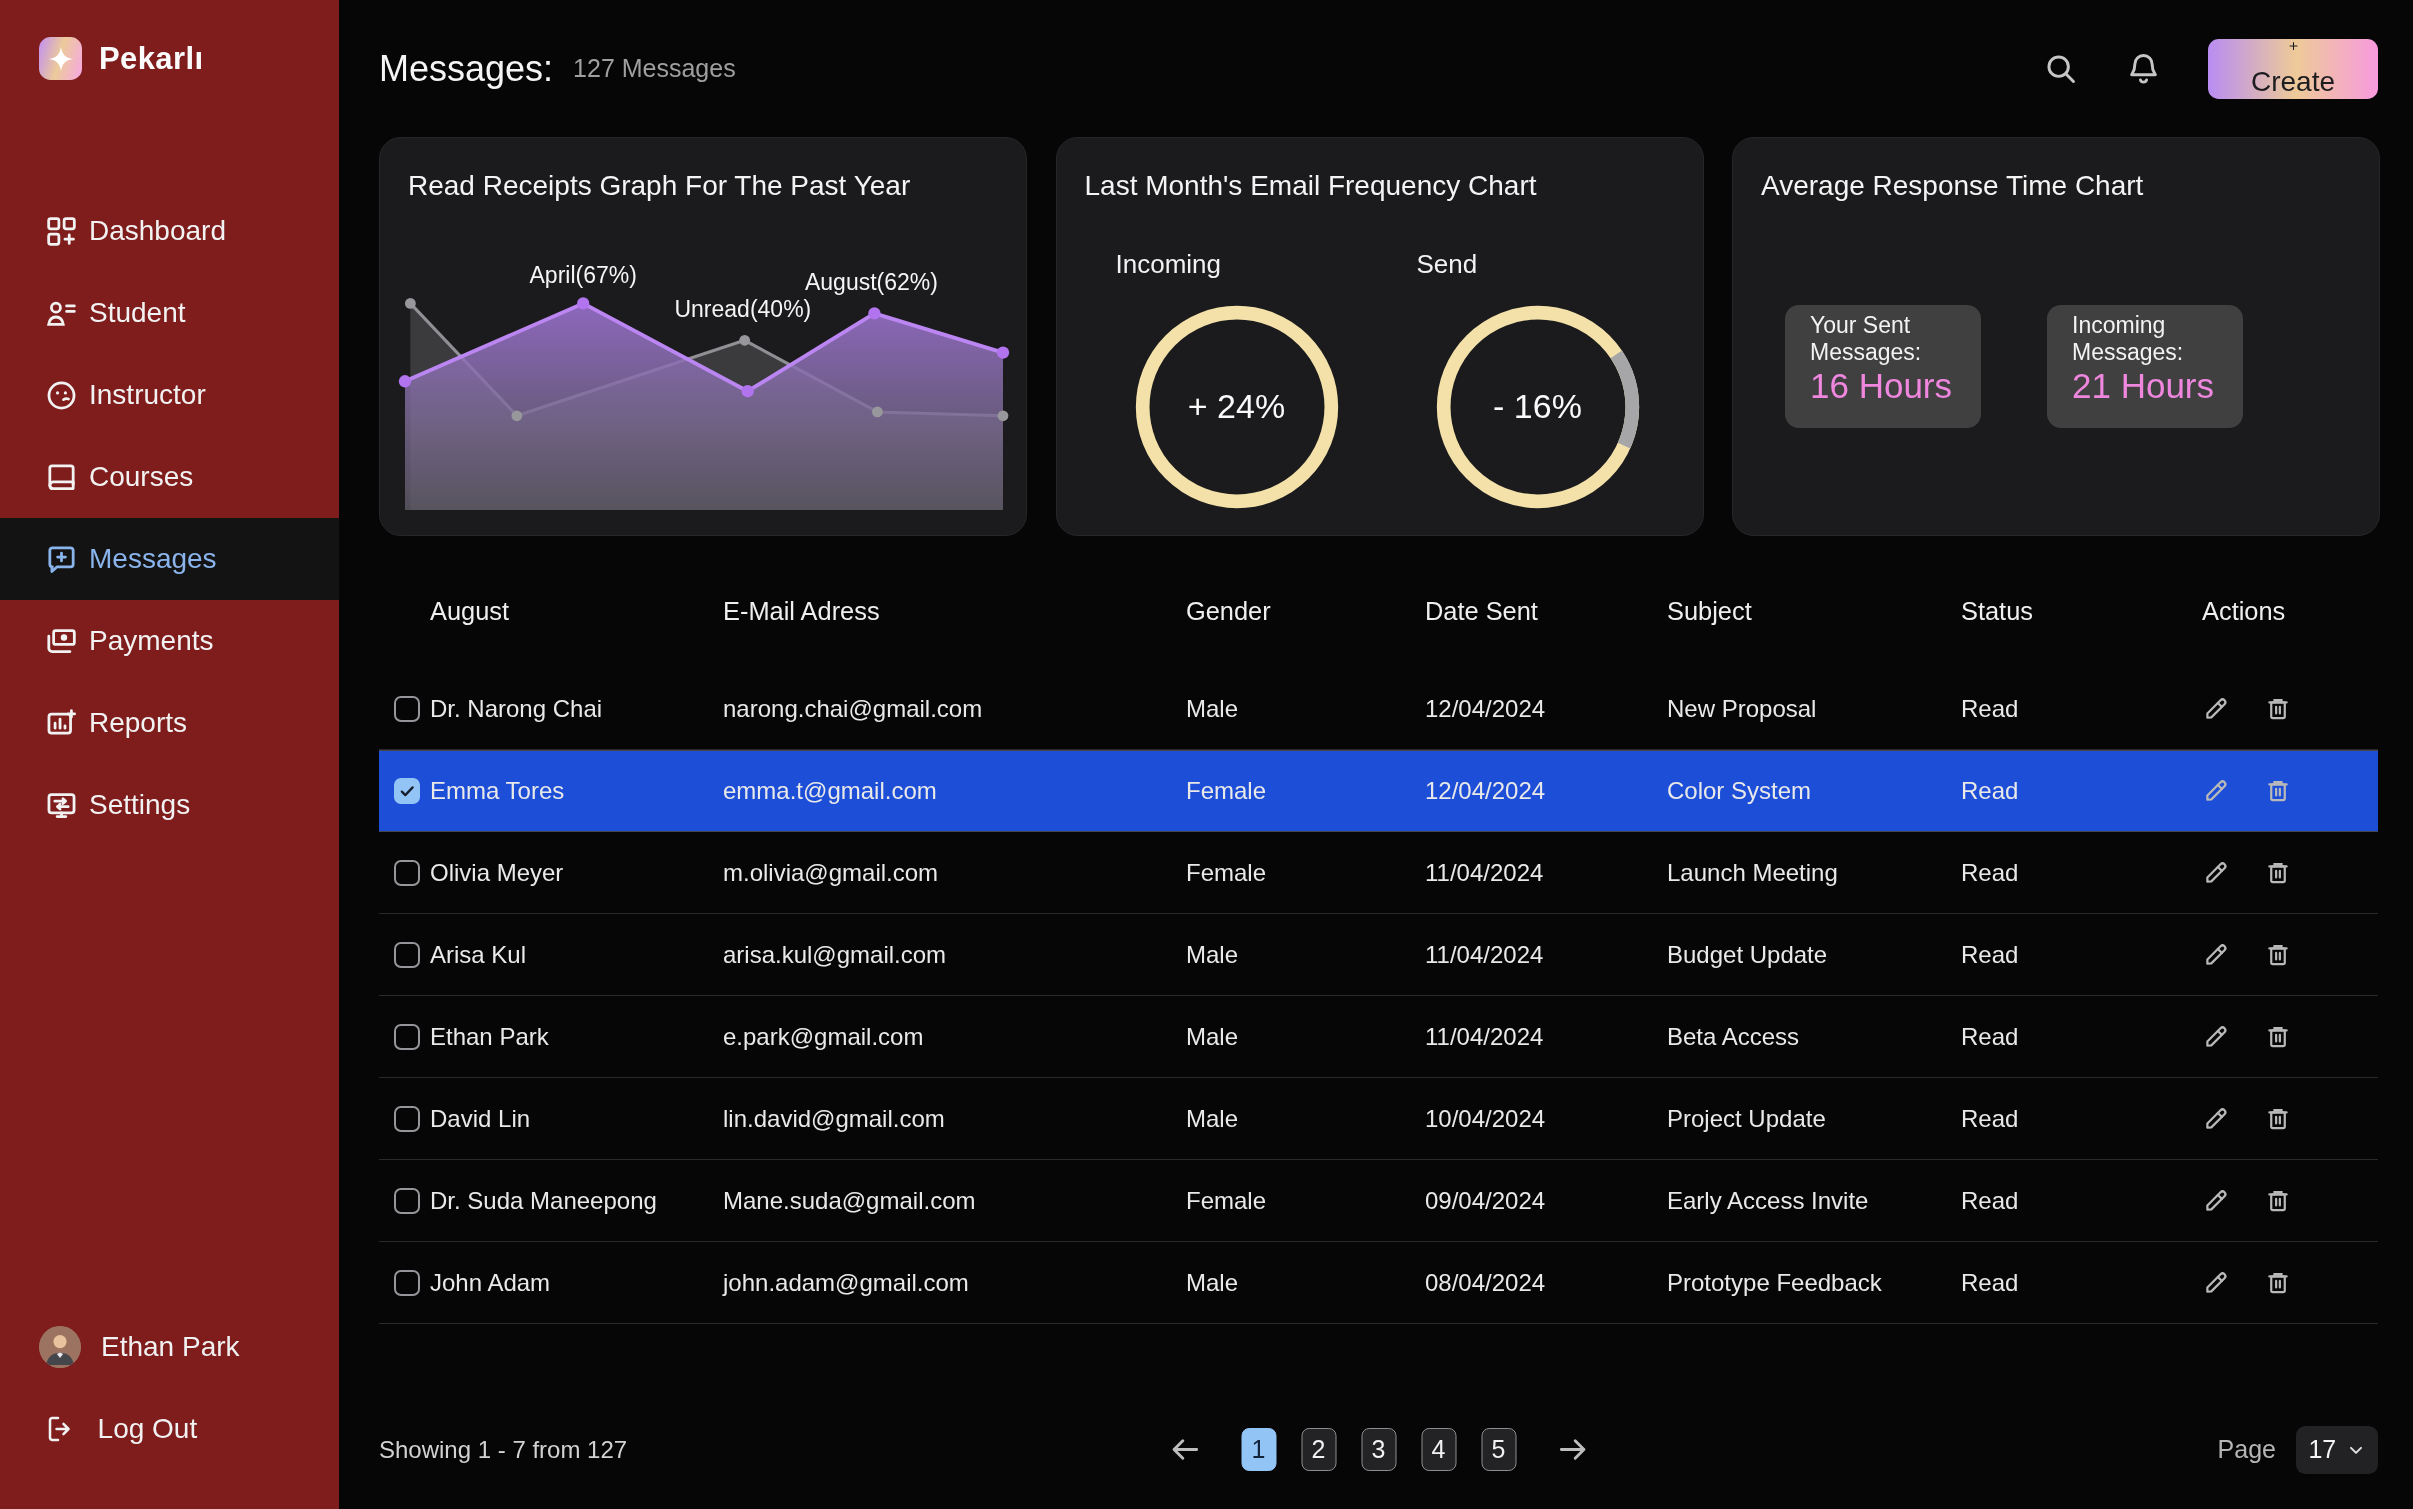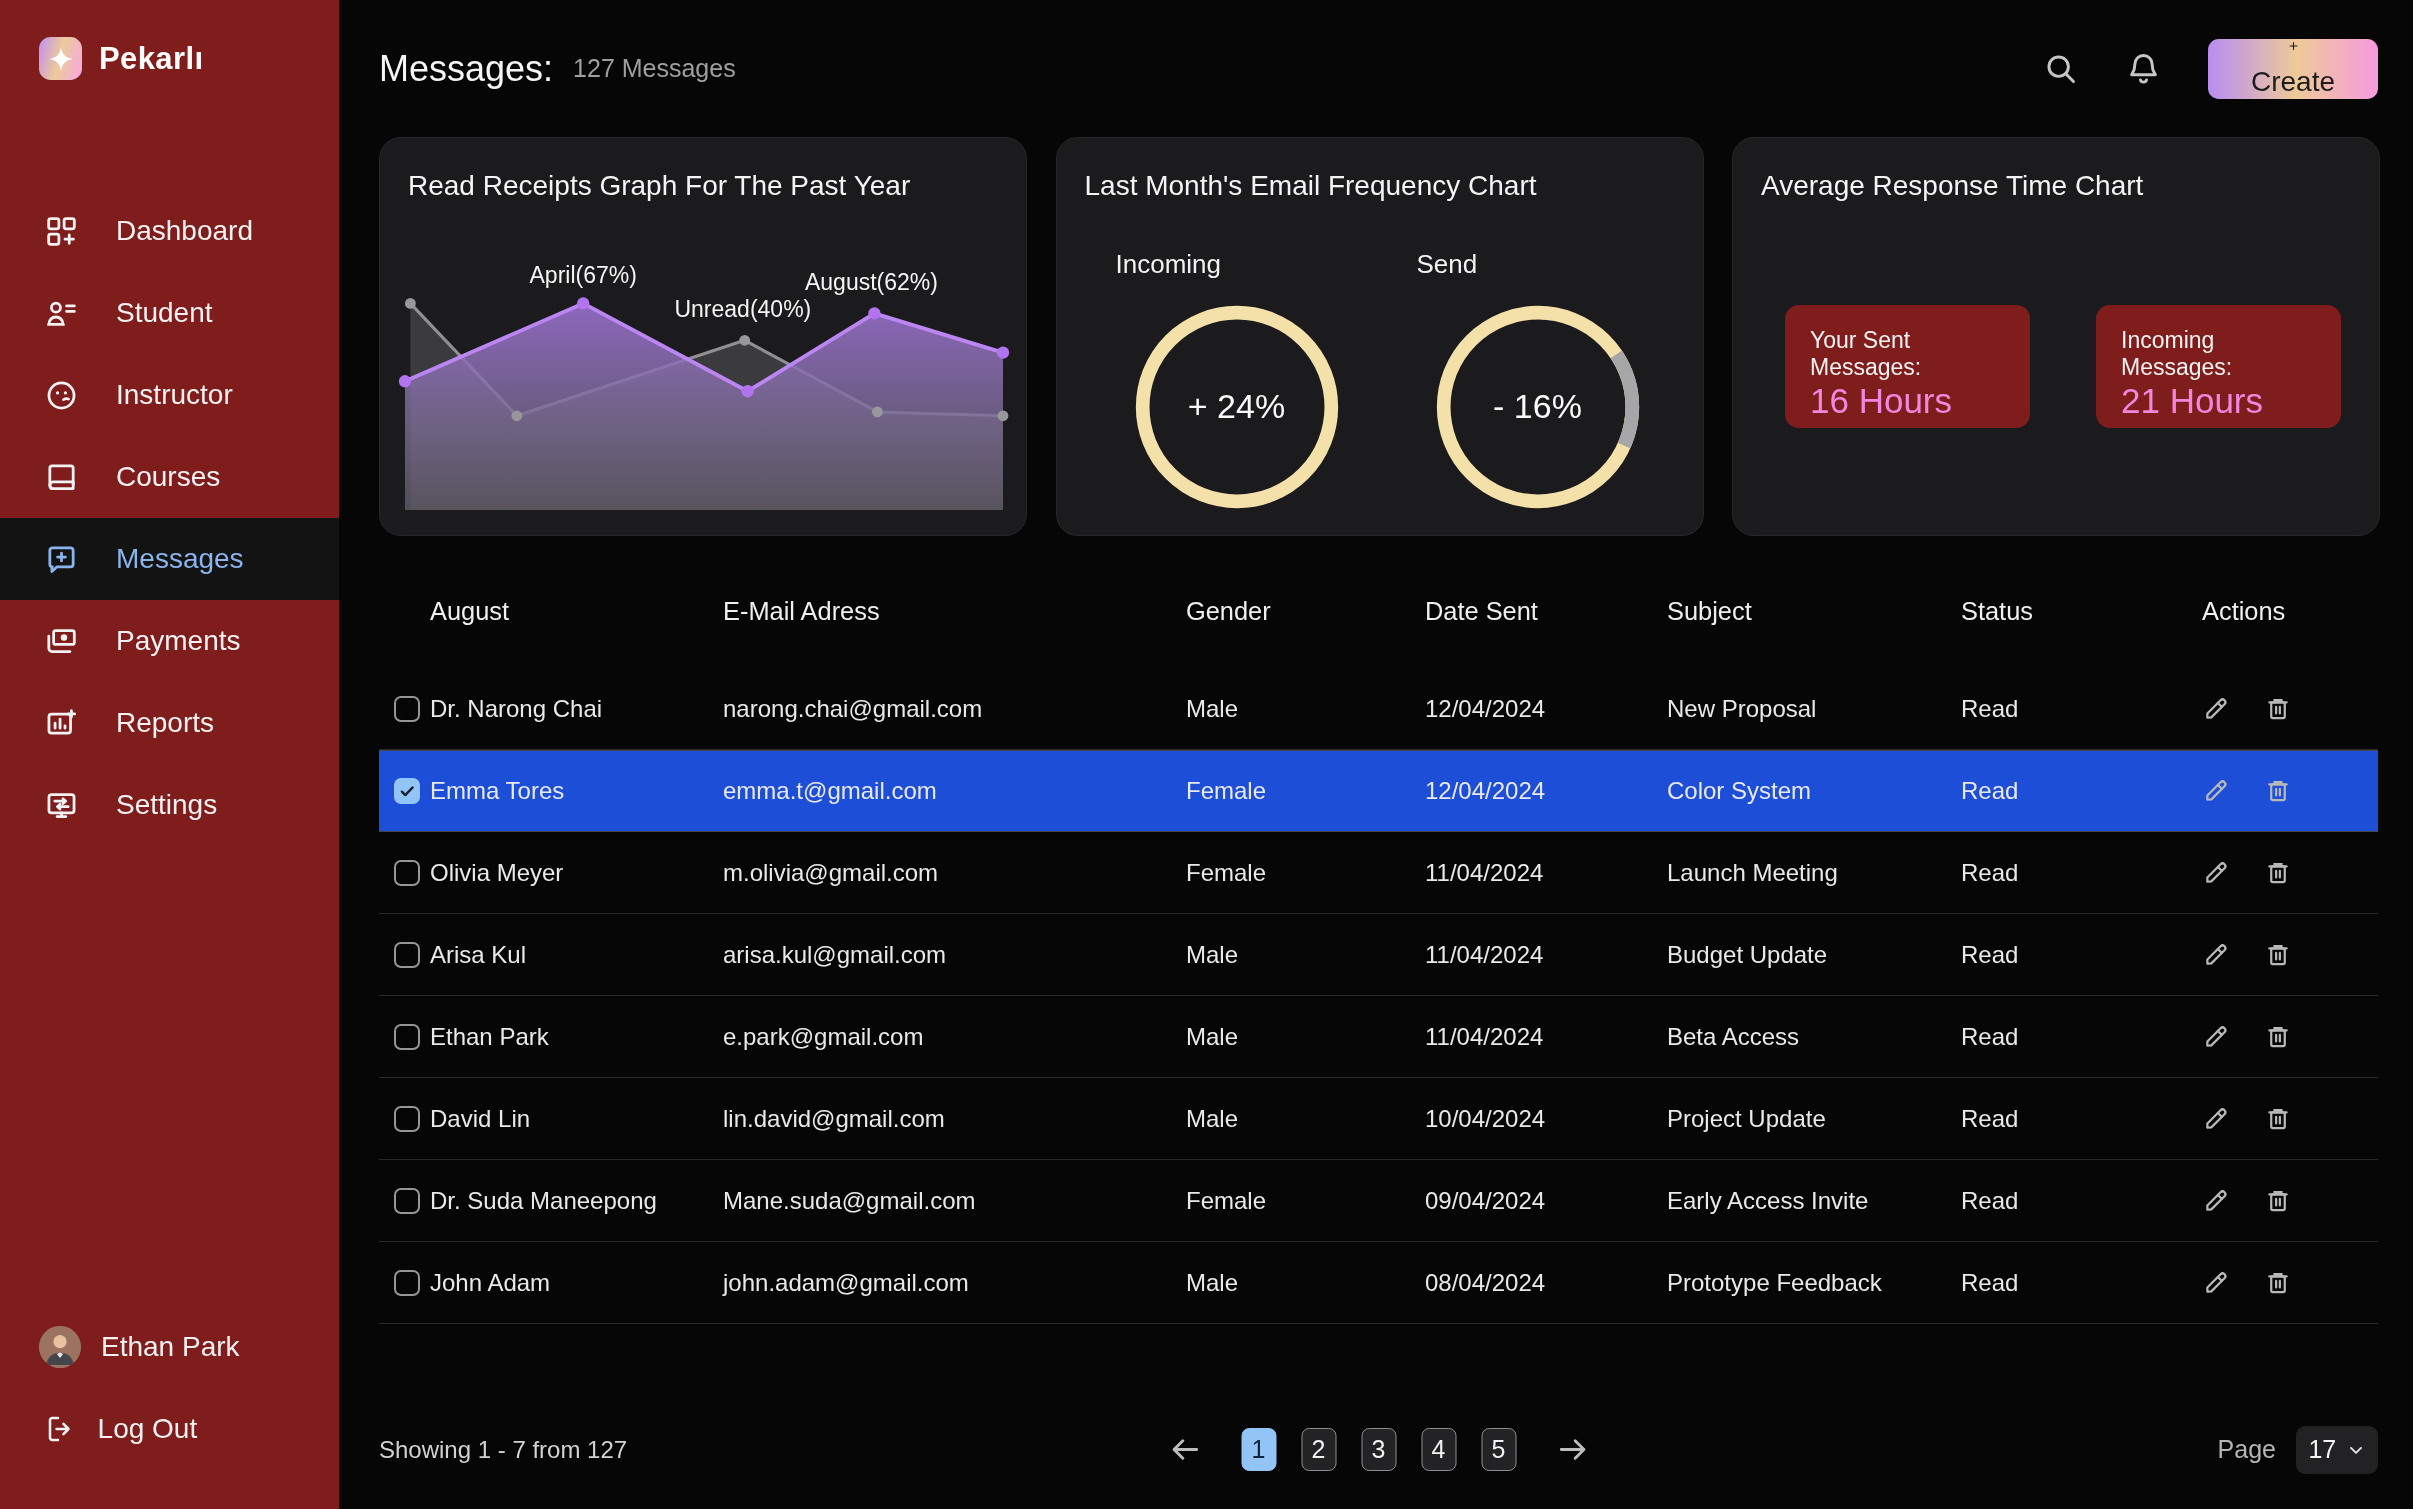--- a/index.html
+++ b/index.html
@@ -7,21 +7,21 @@
   .app{position:relative;width:2413px;height:1509px;background:#060607;overflow:hidden;}
   svg{display:block;}
   .icon{color:#c6c6c6;}
   
   .sidebar{position:absolute;top:0;bottom:0;left:0;width:339px;background:#7f1d1d;}
   .brand{position:absolute;top:37px;left:39px;display:flex;align-items:center;gap:17px;}
   .brand-logo{width:43px;height:43px;border-radius:11.6px;background:linear-gradient(105deg,#c18ef2 0%,#edca9a 48%,#f6a7e3 100%);display:flex;align-items:center;justify-content:center;}
   .brand-logo svg{width:28px;height:28px;}
   .brand-name{font-size:31px;font-weight:700;letter-spacing:0.4px;color:#fbfbfb;}
   .nav{position:absolute;top:190px;left:0;right:0;}
-  .nav-item{display:flex;align-items:center;gap:37px;height:82px;padding-left:44px;color:#f2f2f2;cursor:pointer;}
+  .nav-item{display:flex;align-items:center;gap:10px;height:82px;padding-left:44px;color:#f2f2f2;cursor:pointer;}
   .nav-item svg{width:35px;height:35px;color:inherit;}
   .nav-item.selected{background:#131314;color:#8ab4ec;}
   .nav-label{font-size:28px;}
   .user-row{position:absolute;left:39px;top:1326px;display:flex;align-items:center;gap:20px;cursor:pointer;}
   .avatar{width:42px;height:42px;border-radius:50%;overflow:hidden;background:#9b7360;}
   .user-name{font-size:28px;font-weight:500;}
   .logout-row{position:absolute;left:44px;top:1409px;display:flex;align-items:center;gap:21.6px;height:39px;cursor:pointer;}
   .logout-row svg{width:32px;height:32px;color:#f1f1f1;}
   .logout-label{font-size:28px;}
   
@@ -43,21 +43,21 @@
   .chart-label{position:absolute;transform:translate(-50%,-50%);font-size:23px;color:#f5f5f5;white-space:nowrap;}
   .gauges{position:absolute;left:59px;top:111px;display:flex;gap:59px;}
   .gauge-col{width:242px;display:flex;flex-direction:column;}
   .gauge-label{font-size:26px;color:#f2f2f2;margin-bottom:18.5px;}
   .gauge-wrap{position:relative;width:216px;height:216px;align-self:center;}
   .gauge-wrap svg{width:216px;height:216px;}
   .ring-base{fill:none;stroke:#f3e1a9;stroke-width:19px;}
   .ring-gap{fill:none;stroke:#a6a6a8;stroke-width:19px;transform:rotate(-90deg);transform-origin:150px 150px;}
   .gauge-value{position:absolute;left:0;top:0;width:100%;height:100%;display:flex;align-items:center;justify-content:center;font-size:34px;color:#fafafa;}
   .stats{position:absolute;left:52px;top:167px;display:flex;gap:66px;}
-  .stat-box{width:245px;height:123px;background:#7f1d1d;border-radius:14px;padding:21.6px 25px;box-sizing:border-box;display:flex;flex-direction:column;justify-content:flex-start;}
+  .stat-box{width:196px;height:123px;background:#404040;border-radius:14px;padding:21.6px 25px;box-sizing:border-box;display:flex;flex-direction:column;justify-content:flex-end;}
   .stat-label{font-size:23px;color:#f3f3f3;}
   .stat-value{font-size:35px;color:#ef87de;}
   
   .table{position:absolute;left:379px;top:590px;width:1999px;}
   .trow{display:grid;grid-template-columns:51px 293px 463px 239px 242px 294px 241px 1fr;align-items:center;}
   .thead{height:43px;font-size:25.4px;color:#efefef;}
   .tbody{margin-top:35px;}
   .row{height:82px;font-size:24px;color:#e9e9e9;border-bottom:1.5px solid #29292c;box-sizing:border-box;}
   .row.selected{background:#1d4ed8;border-top:1.5px solid #45454a;border-bottom:1.5px solid #45454a;}
   .cb{width:26px;height:26px;margin-left:15.4px;border:2.3px solid #96969a;border-radius:7px;box-sizing:border-box;display:flex;align-items:center;justify-content:center;cursor:pointer;background:transparent;}

